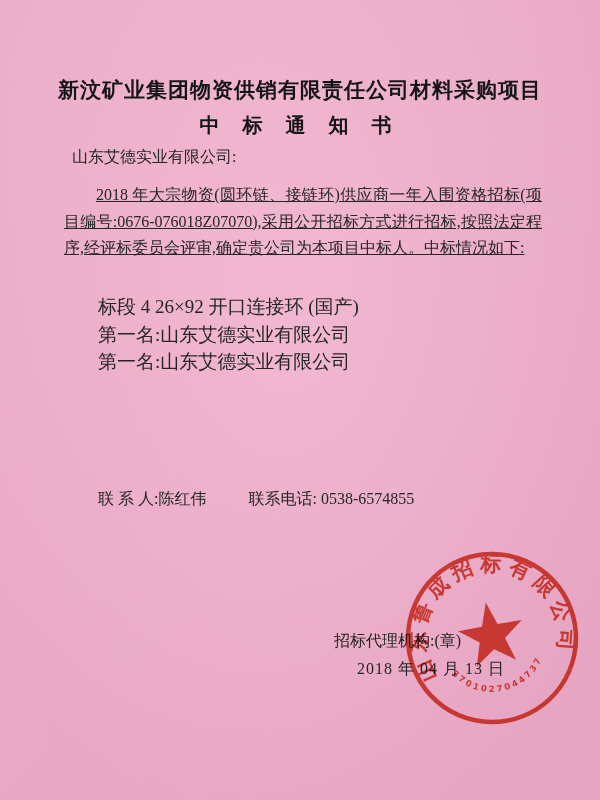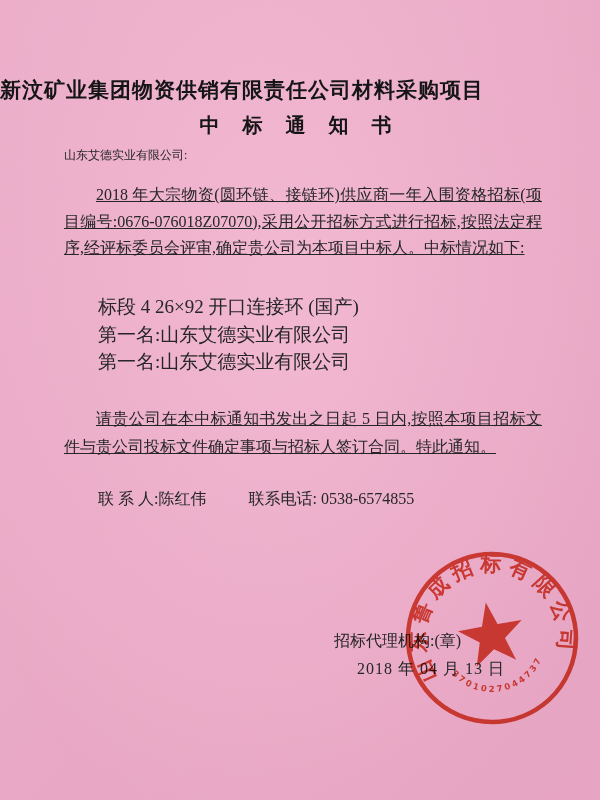--- a/index.html
+++ b/index.html
@@ -13,32 +13,33 @@
     width: 600px; height: 800px;
     background: #f3b0ce;
     background-image:
       radial-gradient(ellipse at 50% 40%, rgba(255,255,255,0.10), rgba(0,0,0,0.03) 85%),
       linear-gradient(135deg, rgba(255,255,255,0.05), rgba(120,40,80,0.05));
     color: #262626;
   }
   .abs { position: absolute; }
   .title1 {
     top: 76px; left: 0; width: 600px;
+    text-align: center;
     font-size: 21px; font-weight: bold; color: #151515;
     letter-spacing: 1px;
   }
   .title2 {
     top: 112px; left: 0; width: 600px;
     text-align: center;
     font-size: 20px; font-weight: bold; color: #151515;
     letter-spacing: 9px;
   }
   .addressee {
-    top: 147px; left: 64px;
-    font-size: 12px;
+    top: 147px; left: 72px;
+    font-size: 16px;
   }
   .para {
     left: 64px; width: 478px;
     font-size: 16px;
     text-align: justify;
     text-indent: 2em;
     text-decoration: underline;
   }
   .para-intro { top: 182px; line-height: 26.5px; }
   .para-sign  { top: 405px; line-height: 28px; }
@@ -82,21 +83,20 @@
   <div class="abs addressee">山东艾德实业有限公司:</div>
 
   <div class="abs para para-intro">2018 年大宗物资(圆环链、接链环)供应商一年入围资格招标(项目编号:0676-076018Z07070),采用公开招标方式进行招标,按照法定程序,经评标委员会评审,确定贵公司为本项目中标人。中标情况如下:</div>
 
   <div class="abs award-block">
     <div>标段 4 26×92 开口连接环 (国产)</div>
     <div>第一名:山东艾德实业有限公司</div>
     <div>第一名:山东艾德实业有限公司</div>
   </div>
 
-  <div class="abs para para-sign">请贵公司在本中标通知书发出之日起 5 日内,按照本项目招标文件与贵公司投标文件确定事项与招标人签订合同。特此通知。</div>
 
   <div class="abs contact-line">
     <span>联 系 人:陈红伟</span><span class="gap"></span><span>联系电话: 0538-6574855</span>
   </div>
 
   <div class="abs agency-line">招标代理机构:(章)</div>
 
   <div class="abs date-line">2018 年 04 月 13 日</div>
 
   <svg class="abs seal" viewBox="0 0 180 180" xmlns="http://www.w3.org/2000/svg">

